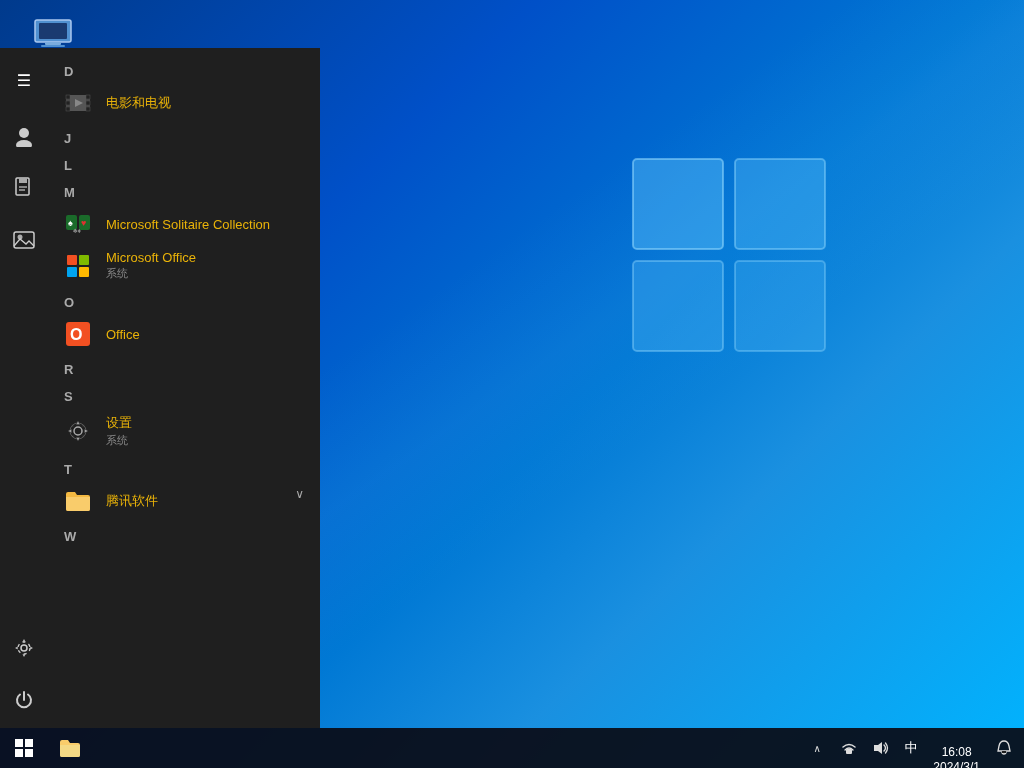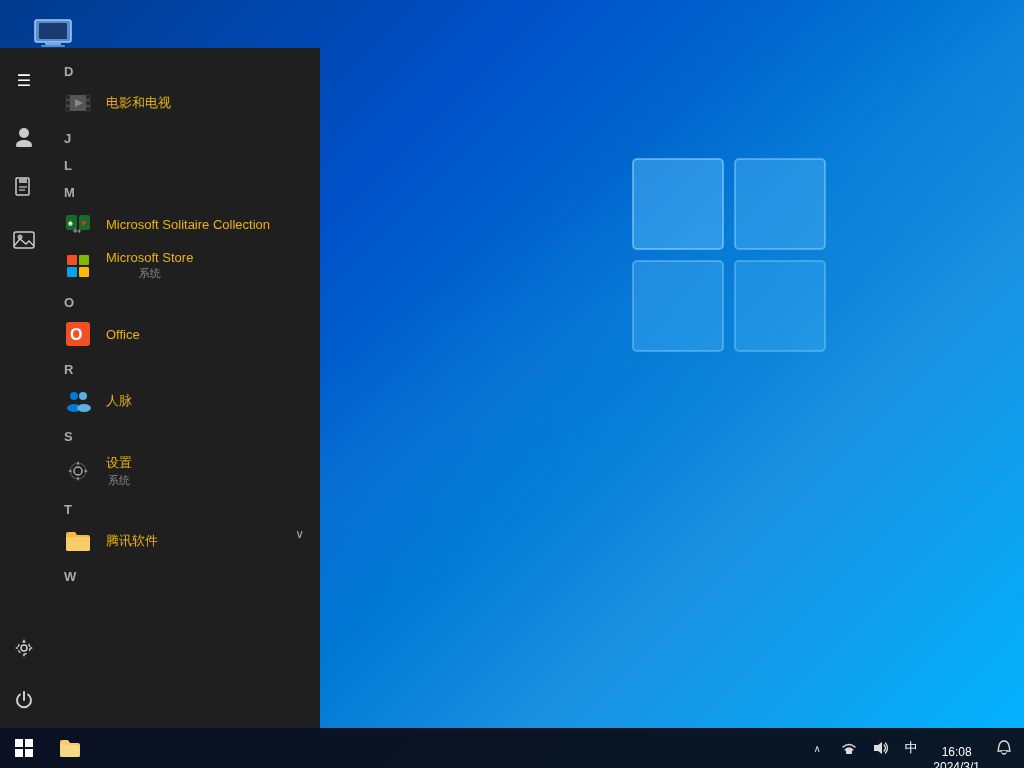--- a/index.html
+++ b/index.html
@@ -103,21 +103,21 @@
       height: 28px;
       display: flex;
       align-items: center;
       justify-content: center;
       flex-shrink: 0;
       font-size: 18px;
     }
 
     .app-info { display: flex; flex-direction: column; }
     .app-name { font-size: 13px; color: #eab308; }
-    .app-sub { font-size: 11px; color: #888; margin-top: 1px; text-align: center; }
+    .app-sub { font-size: 11px; color: #888; margin-top: 1px; }
 
     .folder-item {
       display: flex;
       gap: 0;
       padding: 6px 16px;
       cursor: pointer;
       min-height: 40px;
       justify-content: space-between;
     }
     .folder-left { display: flex; align-items: center; gap: 14px; }
@@ -363,52 +363,39 @@
       <div class="app-item">
         <div class="app-icon">
           <div class="ms-store-icon">
             <div style="background:#f25022;"></div>
             <div style="background:#7fba00;"></div>
             <div style="background:#00a4ef;"></div>
             <div style="background:#ffb900;"></div>
           </div>
         </div>
         <div class="app-info">
-          <span class="app-name">Microsoft Store</span>
+          <span class="app-name">Microsoft Office</span>
           <span class="app-sub">系统</span>
         </div>
       </div>
 
       <div class="section-letter">O</div>
       <div class="app-item">
         <div class="app-icon">
           <svg width="26" height="26" viewBox="0 0 26 26">
             <rect x="1" y="1" width="24" height="24" rx="3" fill="#f25022"></rect>
             <text x="5" y="19" font-size="16" fill="white" font-weight="bold" font-family="Arial">O</text>
           </svg>
         </div>
         <div class="app-info">
           <span class="app-name">Office</span>
         </div>
       </div>
 
       <div class="section-letter">R</div>
-      <div class="app-item">
-        <div class="app-icon">
-          <svg width="26" height="24" viewBox="0 0 26 24">
-            <circle cx="9" cy="7" r="4" fill="#0078d4"></circle>
-            <ellipse cx="9" cy="19" rx="7" ry="4" fill="#0078d4"></ellipse>
-            <circle cx="18" cy="7" r="4" fill="#5ab0e0"></circle>
-            <ellipse cx="19" cy="19" rx="7" ry="4" fill="#5ab0e0"></ellipse>
-          </svg>
-        </div>
-        <div class="app-info">
-          <span class="app-name">人脉</span>
-        </div>
-      </div>
 
       <div class="section-letter">S</div>
       <div class="app-item">
         <div class="app-icon">
           <svg width="24" height="24" viewBox="0 0 24 24">
             <circle cx="12" cy="12" r="4" fill="none" stroke="#aaa" stroke-width="1.5"></circle>
             <path d="M12 2 L13.5 6 L12 5 L10.5 6 Z" fill="#aaa"></path>
             <path d="M12 22 L13.5 18 L12 19 L10.5 18 Z" fill="#aaa"></path>
             <path d="M2 12 L6 10.5 L5 12 L6 13.5 Z" fill="#aaa"></path>
             <path d="M22 12 L18 10.5 L19 12 L18 13.5 Z" fill="#aaa"></path>

